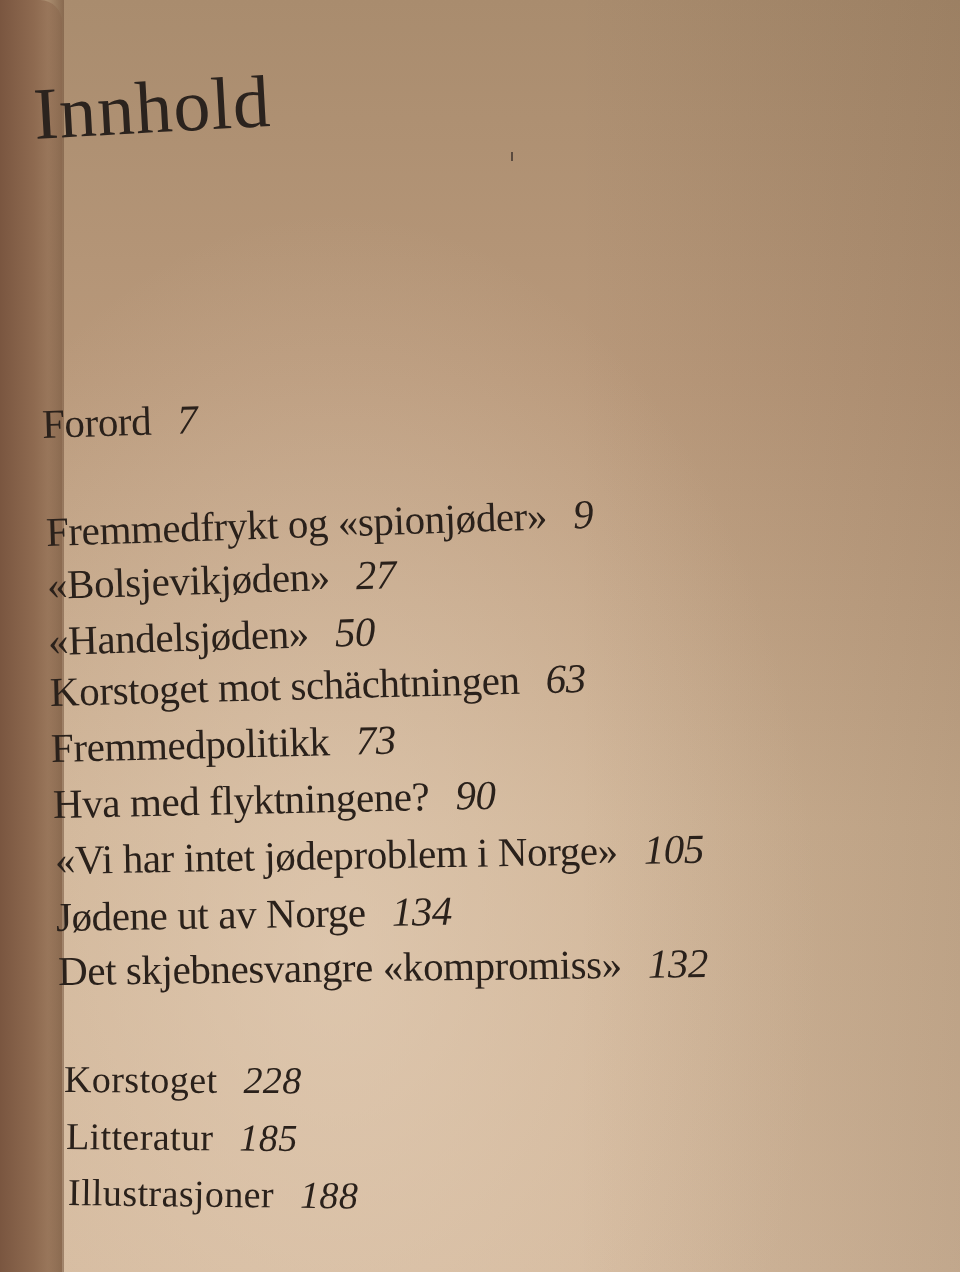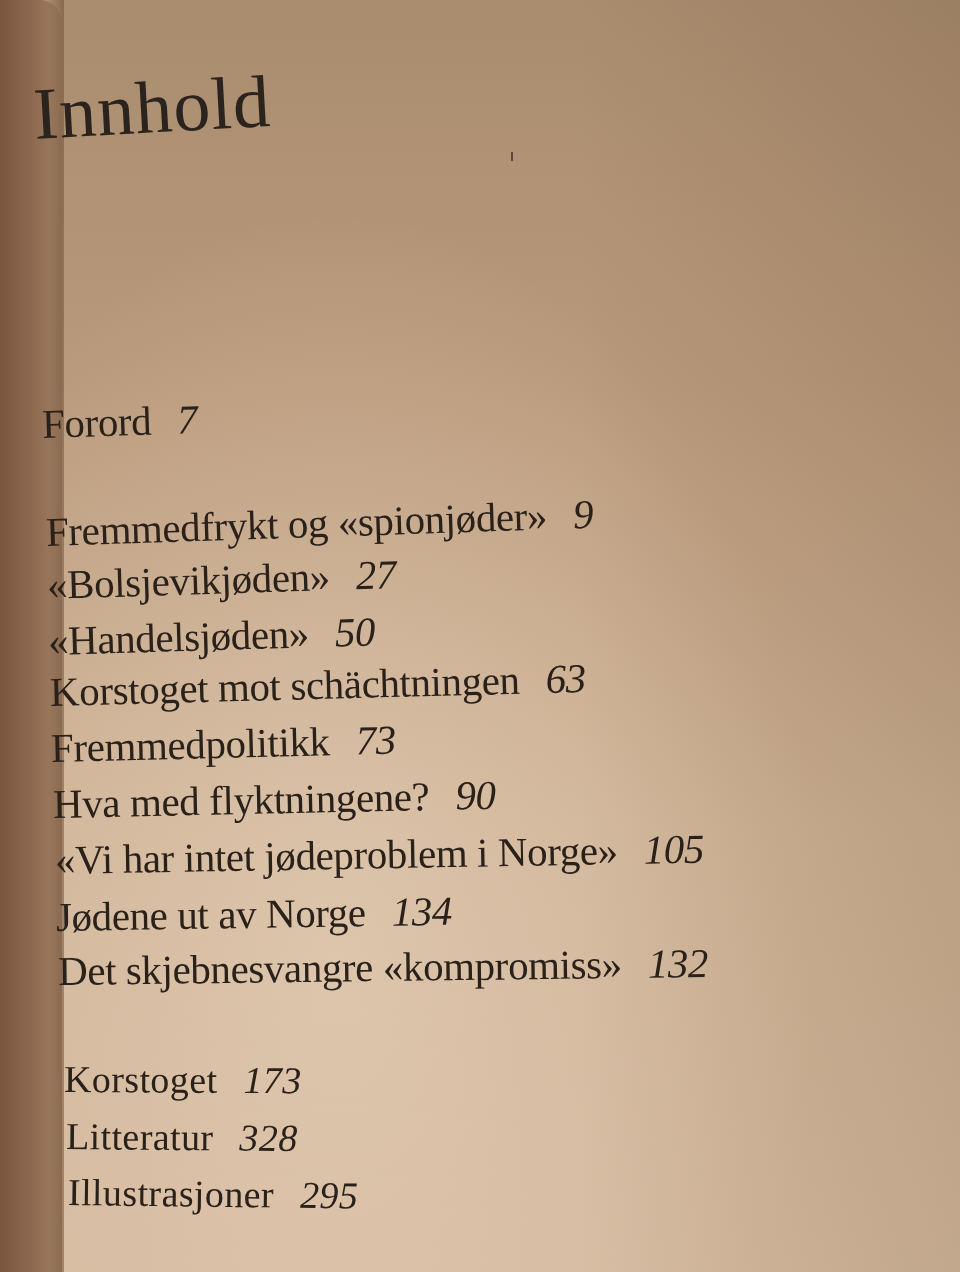--- a/index.html
+++ b/index.html
@@ -117,21 +117,21 @@
     <span>«Vi har intet jødeproblem i Norge»</span><span class="num">105</span>
   </div>
   <div class="entry" style="left:56px; top:893px; transform:rotate(-0.9deg);">
     <span>Jødene ut av Norge</span><span class="num">134</span>
   </div>
   <div class="entry" style="left:58px; top:947px; transform:rotate(-0.7deg);">
     <span>Det skjebnesvangre «kompromiss»</span><span class="num">132</span>
   </div>
 
   <div class="entry small" style="left:64px; top:1057px; transform:rotate(0.3deg);">
-    <span>Korstoget</span><span class="num">173</span>
+    <span>Korstoget</span><span class="num">228</span>
   </div>
   <div class="entry small" style="left:66px; top:1114px; transform:rotate(0.5deg);">
-    <span>Litteratur</span><span class="num">328</span>
+    <span>Litteratur</span><span class="num">185</span>
   </div>
   <div class="entry small" style="left:68px; top:1170px; transform:rotate(0.7deg);">
-    <span>Illustrasjoner</span><span class="num">295</span>
+    <span>Illustrasjoner</span><span class="num">188</span>
   </div>
 </div>
 
 </body></html>

